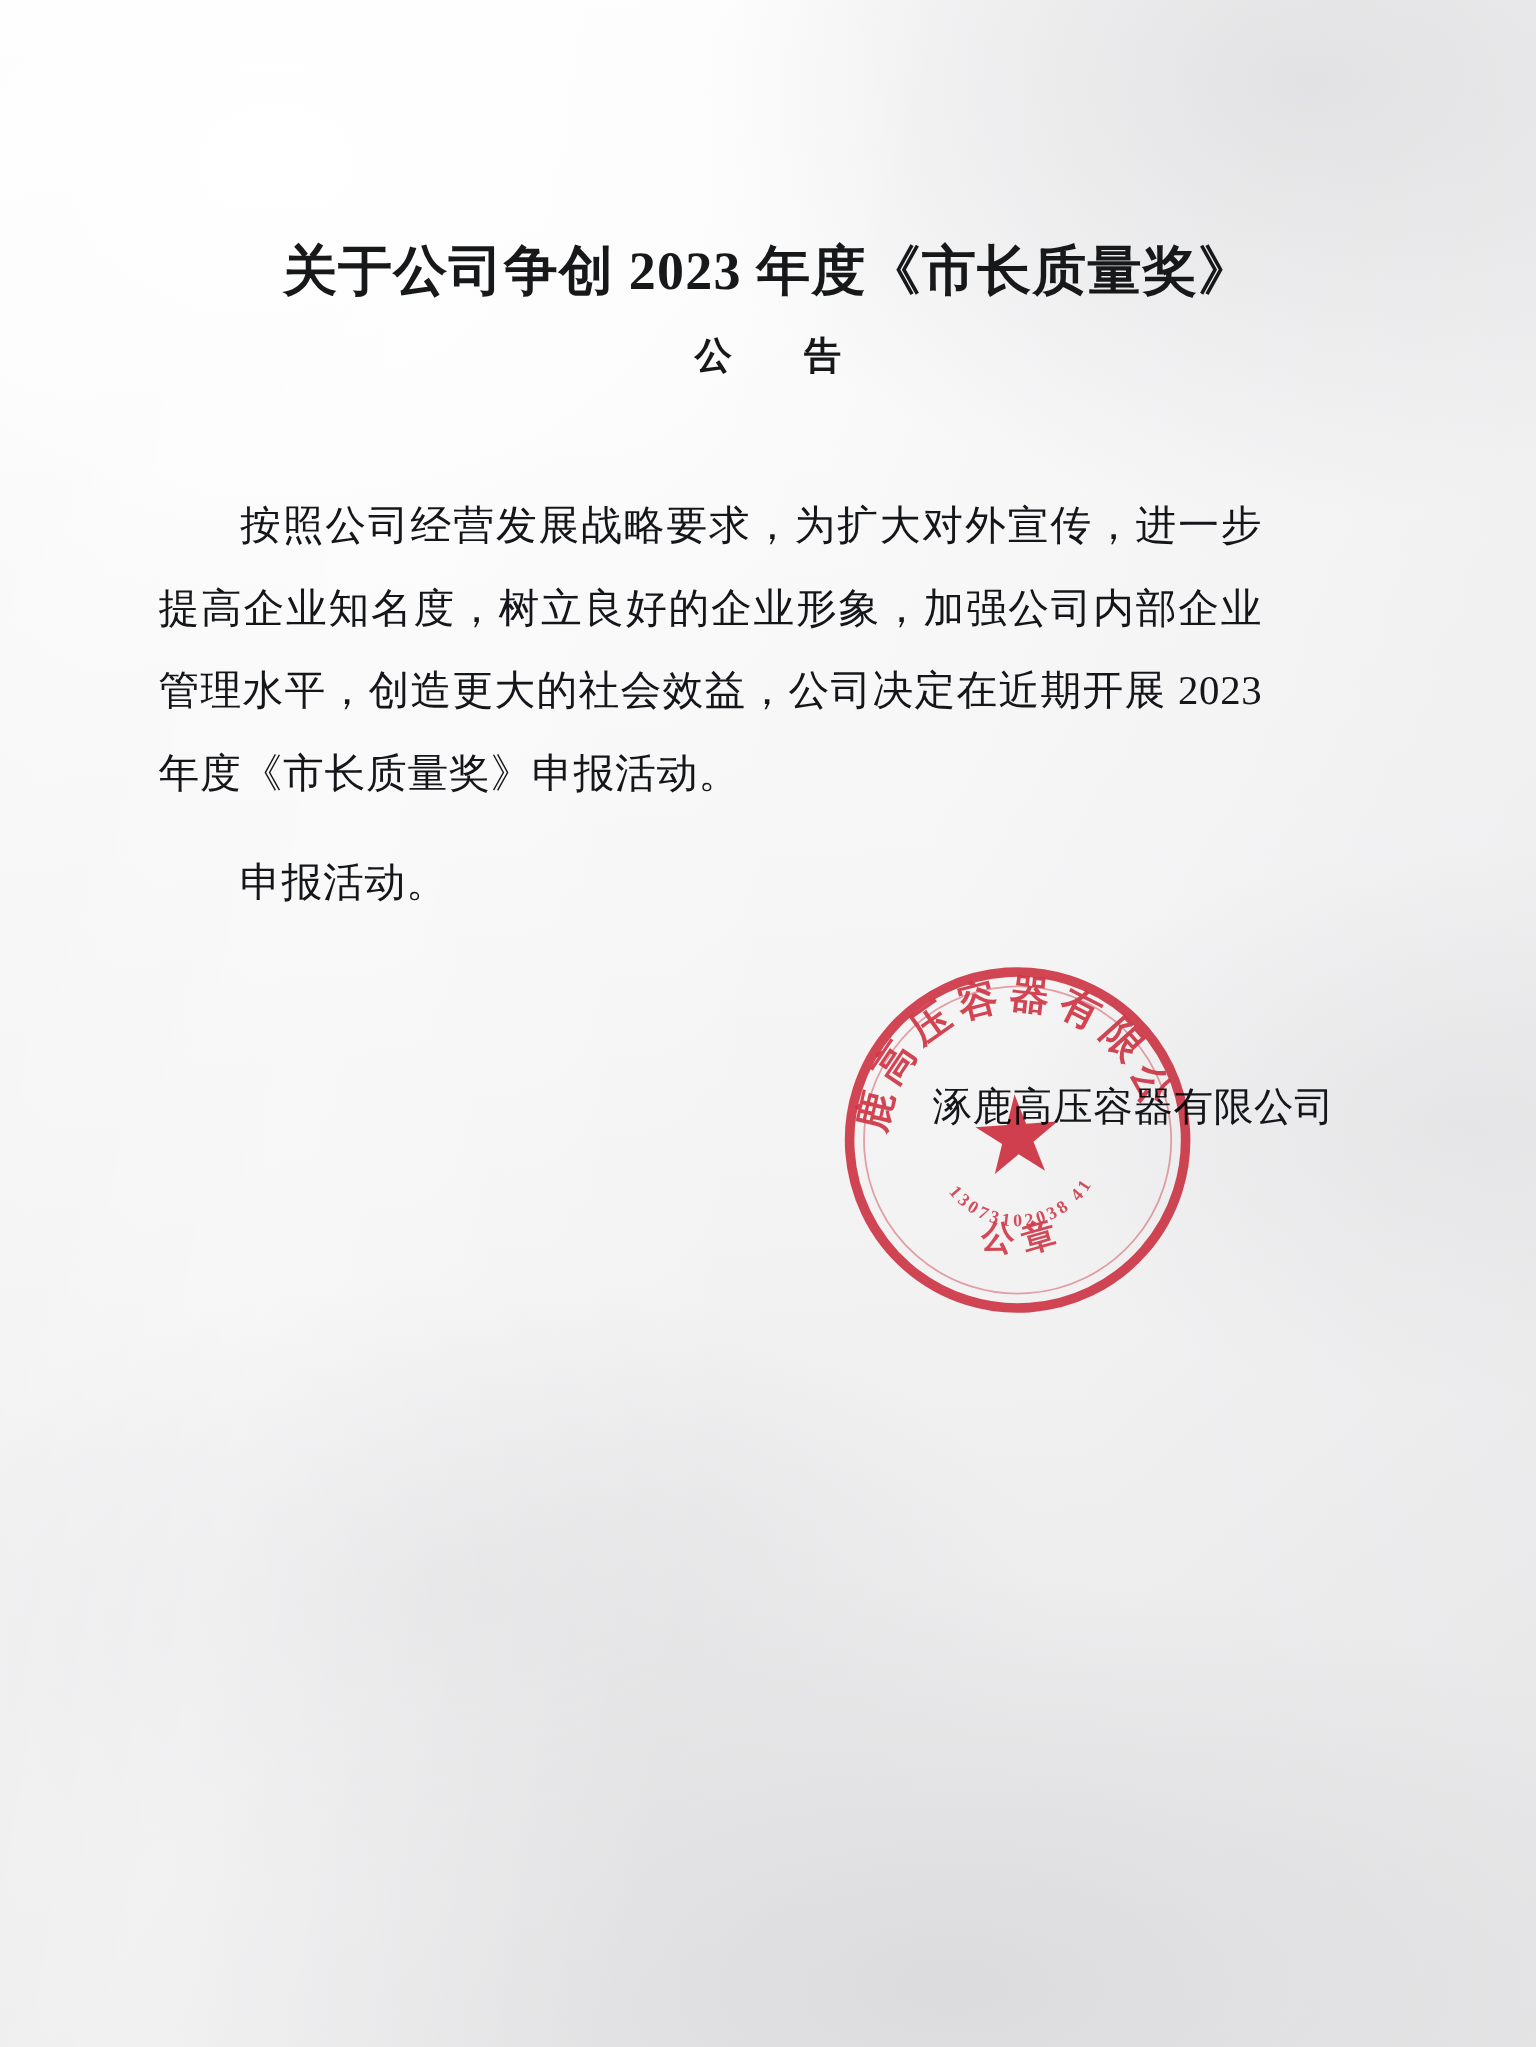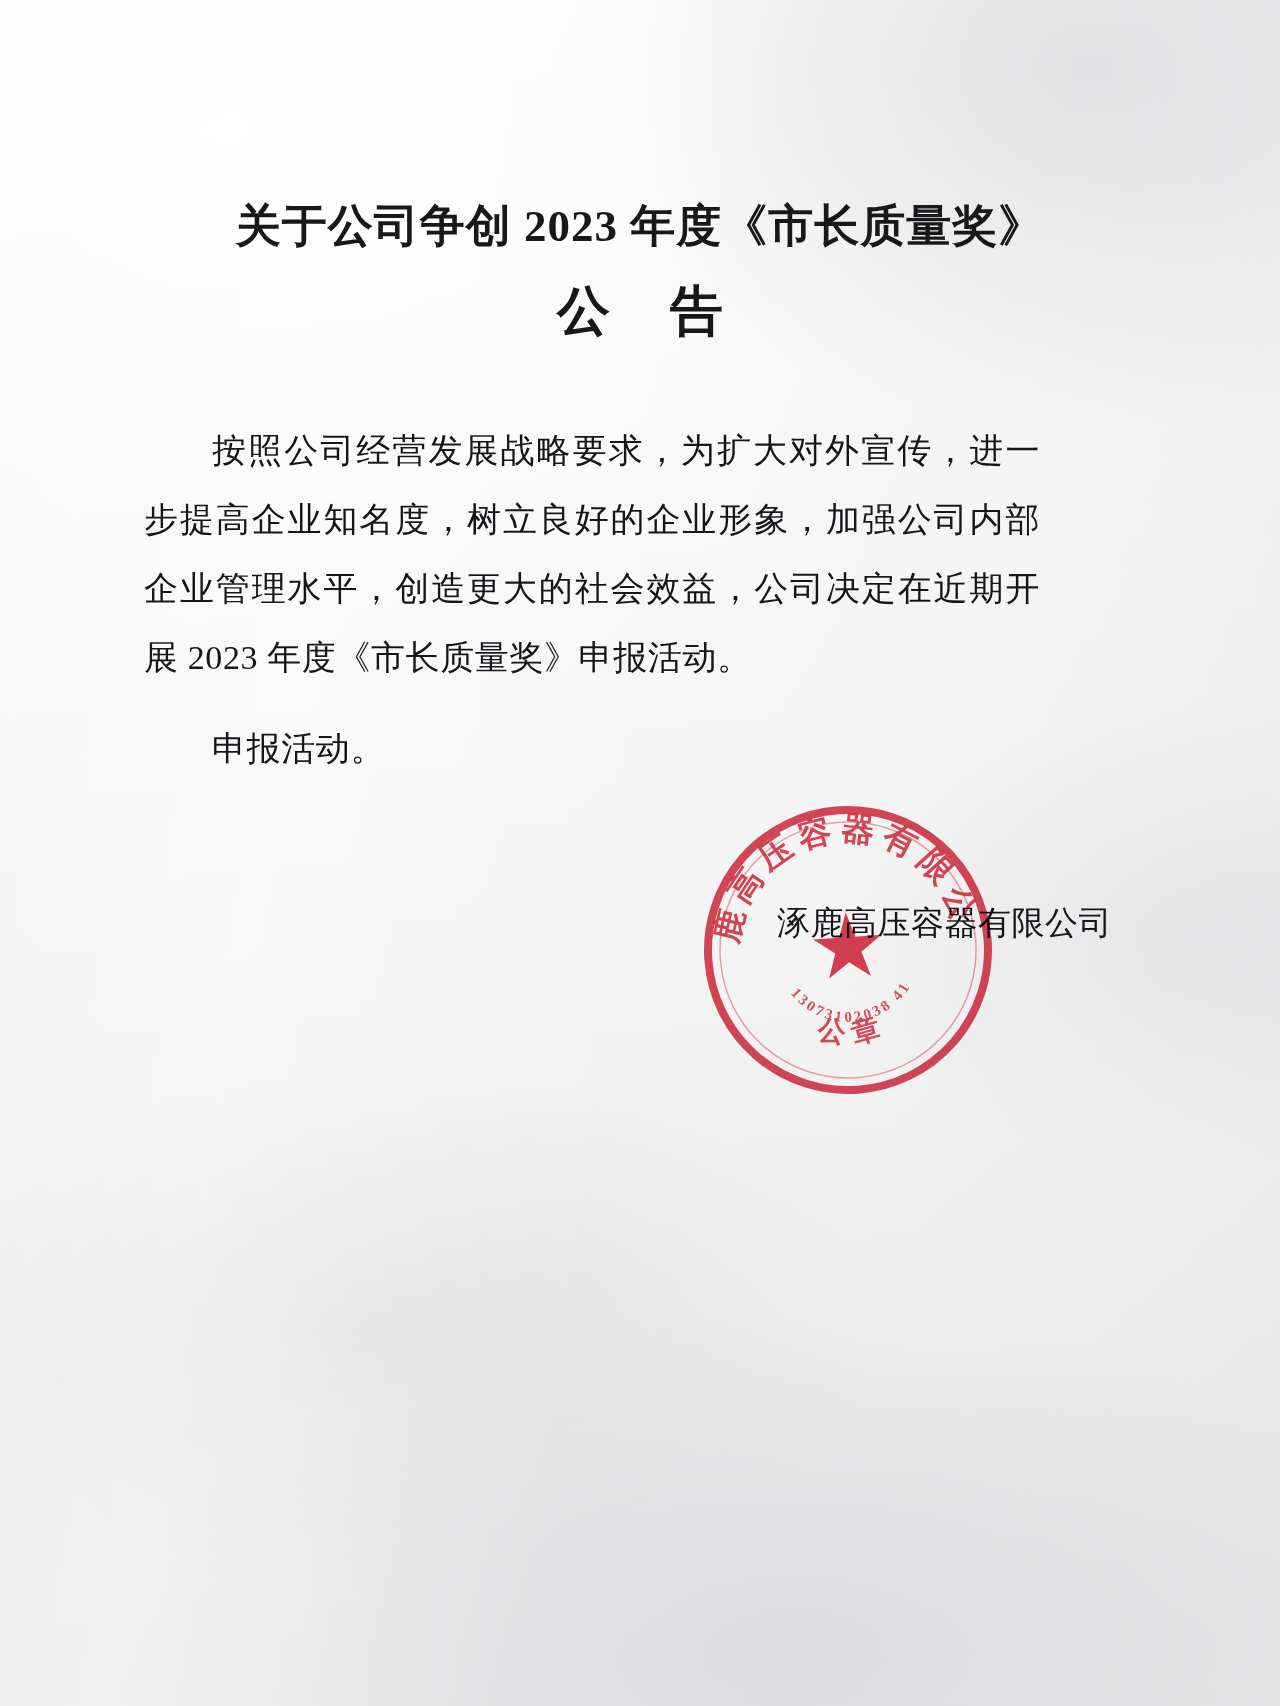--- a/index.html
+++ b/index.html
@@ -57,41 +57,41 @@
     color: #17181a;
     line-height: 1.28;
   }
   .doc-title-2 {
     position: absolute;
     left: 0;
     right: 0;
     top: 276px;
     text-align: center;
     font-weight: 700;
-    font-size: 53px;
+    font-size: 31px;
     color: #17181a;
     letter-spacing: 60px;
     text-indent: 60px;
   }
 
   .body-block {
     position: absolute;
     left: 132px;
     width: 920px;
     top: 404px;
     font-size: 34px;
     line-height: 69px;
     color: #15161a;
     text-align: justify;
     text-justify: inter-ideograph;
     letter-spacing: 0.6px;
   }
   .para {
     text-indent: 2em;
-    margin: 12px;
+    margin: 0;
   }
   .para + .para {
     margin-top: 22px;
   }
 
   .signature {
     position: absolute;
     right: 168px;
     top: 884px;
     text-align: left;

